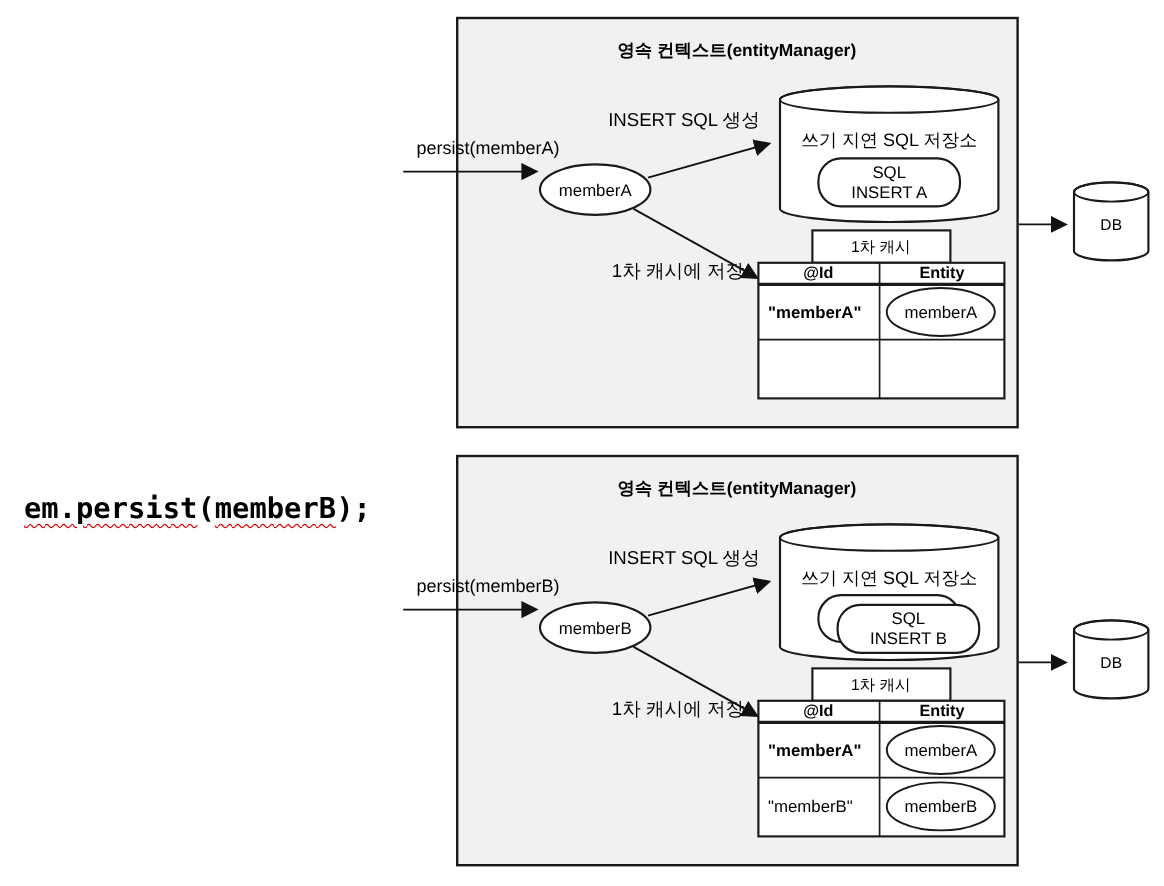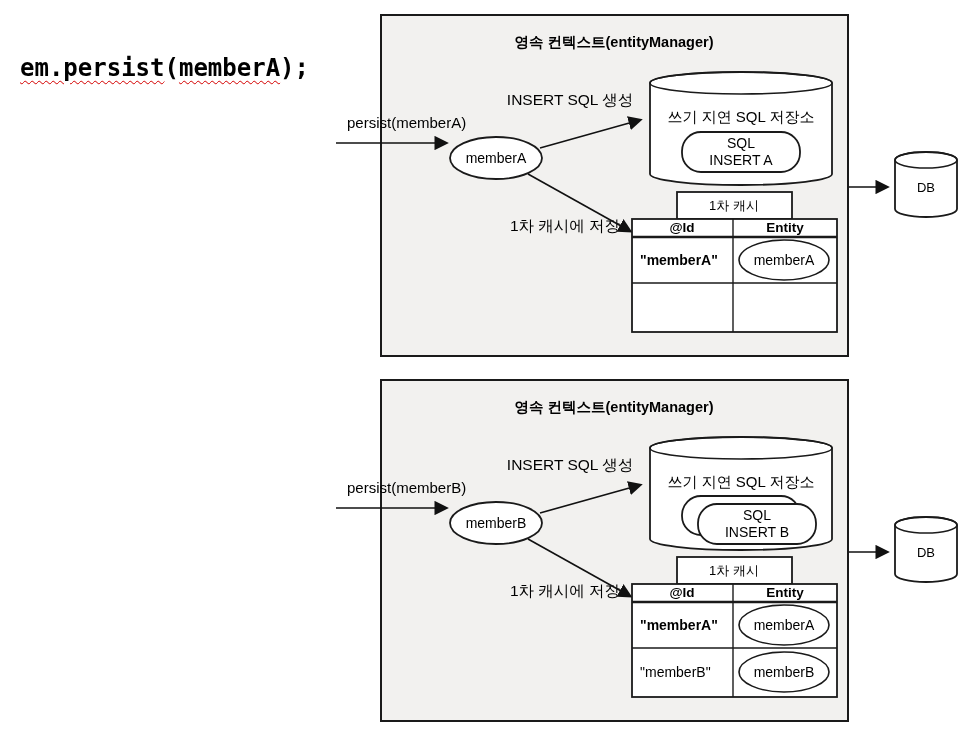--- a/index.html
+++ b/index.html
@@ -30,22 +30,22 @@
   .t-head{font-size:13.5px;font-weight:bold;text-anchor:middle;}
   .t-id-bold{font-size:14px;font-weight:bold;}
   .t-id{font-size:14px;}
   .t-db{font-size:13px;text-anchor:middle;}
 </style>
 </head>
 <body>
 
 <div class="canvas">
 
-  <div class="code-line" style="top:54px;"><span class="sq">em.persist</span><span>(</span><span class="sq">memberA</span><span>);</span></div>
 
+  <div class="code-line" style="top:410px;"><span class="sq">em.persist</span><span>(</span><span class="sq">memberB</span><span>);</span></div>
 
   <svg width="970" height="738" viewBox="0 0 970 738">
     <defs>
       <marker id="ah" viewBox="0 0 10 10" refX="8" refY="5" markerWidth="9" markerHeight="9" orient="auto-start-reverse">
         <path d="M0,0 L10,5 L0,10 z" fill="#111"></path>
       </marker>
     </defs>
 
     <g>
       <rect class="panel" x="381" y="15" width="467" height="341"></rect>

